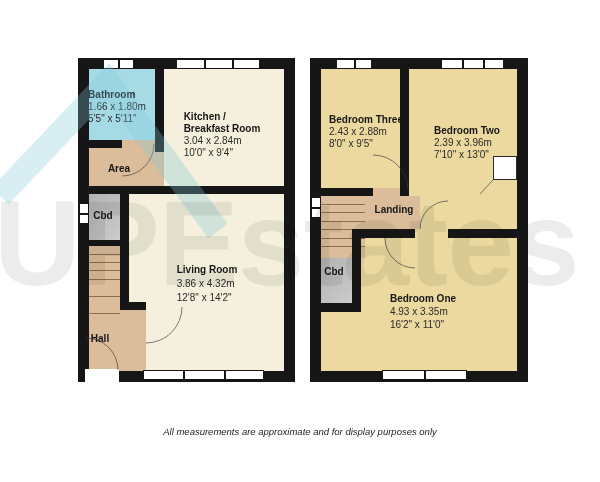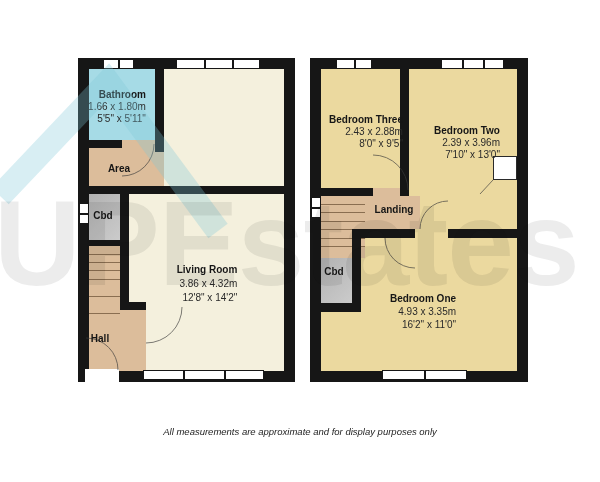--- a/index.html
+++ b/index.html
@@ -11,21 +11,21 @@
   .bath{background:#a6dbe6;}
   .cream{background:#f4f0dd;}
   .tan{background:#dcbd9b;}
   .yellow{background:#ebd99f;}
   .gray{background:linear-gradient(135deg,#b2b2b2,#cbcbcb);}
   .stairs{background:#dcbd9b;background-image:repeating-linear-gradient(to bottom,transparent 0 7.5px,rgba(70,45,20,.55) 7.5px 8.5px);}
   .win{position:absolute;background:#fff;border:1.5px solid #161616;box-sizing:border-box;z-index:20;}
   .win i{position:absolute;background:#161616;display:block;}
   .doorgap{position:absolute;background:#fff;z-index:20;}
   .wardrobe{position:absolute;background:#fff;border:1.5px solid #2a2a2a;box-sizing:border-box;z-index:20;}
-  .lbl{position:absolute;transform:translate(-50%,-50%);text-align:right;font-size:10px;
+  .lbl{position:absolute;transform:translate(-50%,-50%);text-align:left;font-size:10px;
        color:#2a2a2a;line-height:12px;white-space:nowrap;z-index:40;}
   .lbl .nm{font-weight:bold;color:#161616;display:block;}
   .lbl .dim{display:block;}
   .lh13{line-height:13px;}
   .lh14{line-height:14px;}
   #arcs{position:absolute;left:0;top:0;z-index:30;pointer-events:none;}
   #logo{position:absolute;left:0;top:0;z-index:50;pointer-events:none;}
   .wm-text{position:absolute;left:-6px;top:174px;width:612px;font-weight:bold;font-size:120px;
            letter-spacing:-1px;color:rgba(10,10,10,0.078);z-index:60;pointer-events:none;}
   .footer-total{position:absolute;left:0;top:397px;width:100%;text-align:center;font-size:15px;color:#111;z-index:15;}
@@ -112,20 +112,26 @@
       <path d="M385,238 A30,30 0 0 0 415,268"></path>
       <line x1="493" y1="180" x2="480" y2="194"></line>
     </g>
   </svg>
 
   <div class="lbl" style="left:117px;top:107px">
     <span class="nm">Bathroom</span>
     <span class="dim">1.66 x 1.80m</span>
     <span class="dim">5'5" x 5'11"</span>
   </div>
+  <div class="lbl" style="left:222px;top:135px">
+    <span class="nm">Kitchen /</span>
+    <span class="nm">Breakfast Room</span>
+    <span class="dim">3.04 x 2.84m</span>
+    <span class="dim">10'0" x 9'4"</span>
+  </div>
   <div class="lbl" style="left:119px;top:169px">
     <span class="nm">Area</span>
   </div>
   <div class="lbl" style="left:103px;top:216px">
     <span class="nm">Cbd</span>
   </div>
   <div class="lbl lh14" style="left:207px;top:284px">
     <span class="nm">Living Room</span>
     <span class="dim">3.86 x 4.32m</span>
     <span class="dim">12'8" x 14'2"</span>

